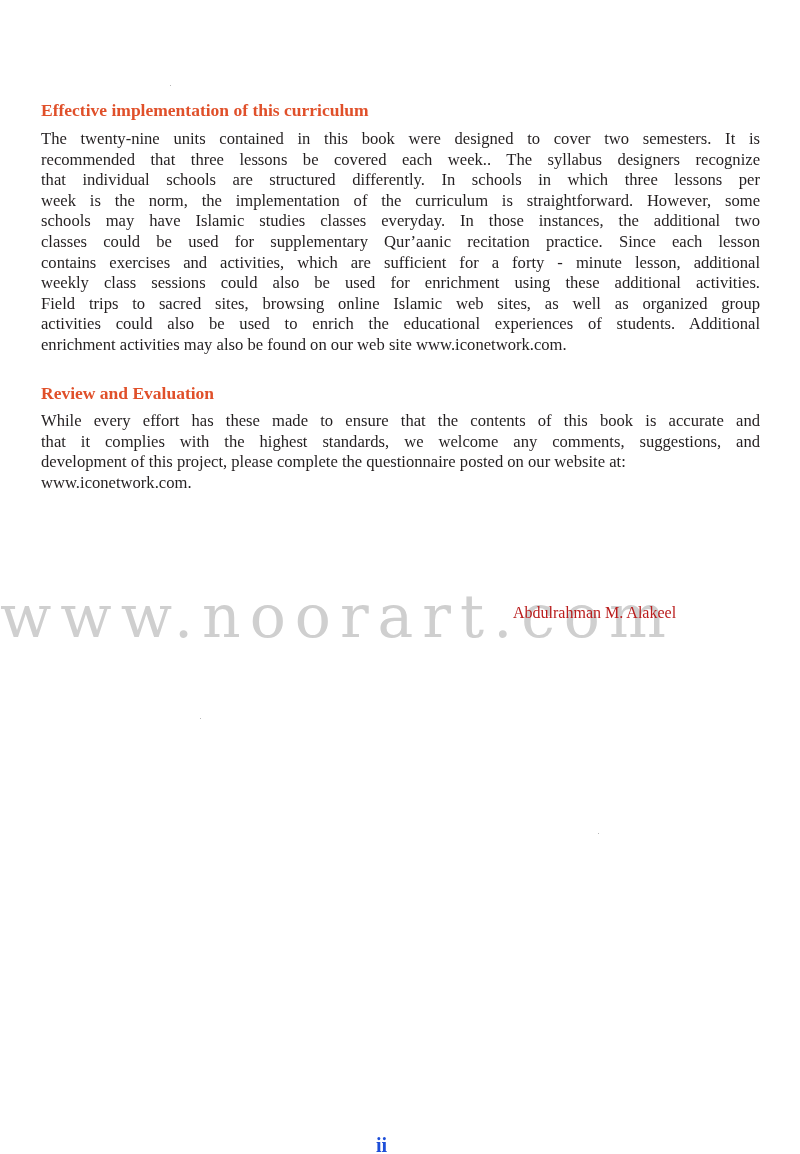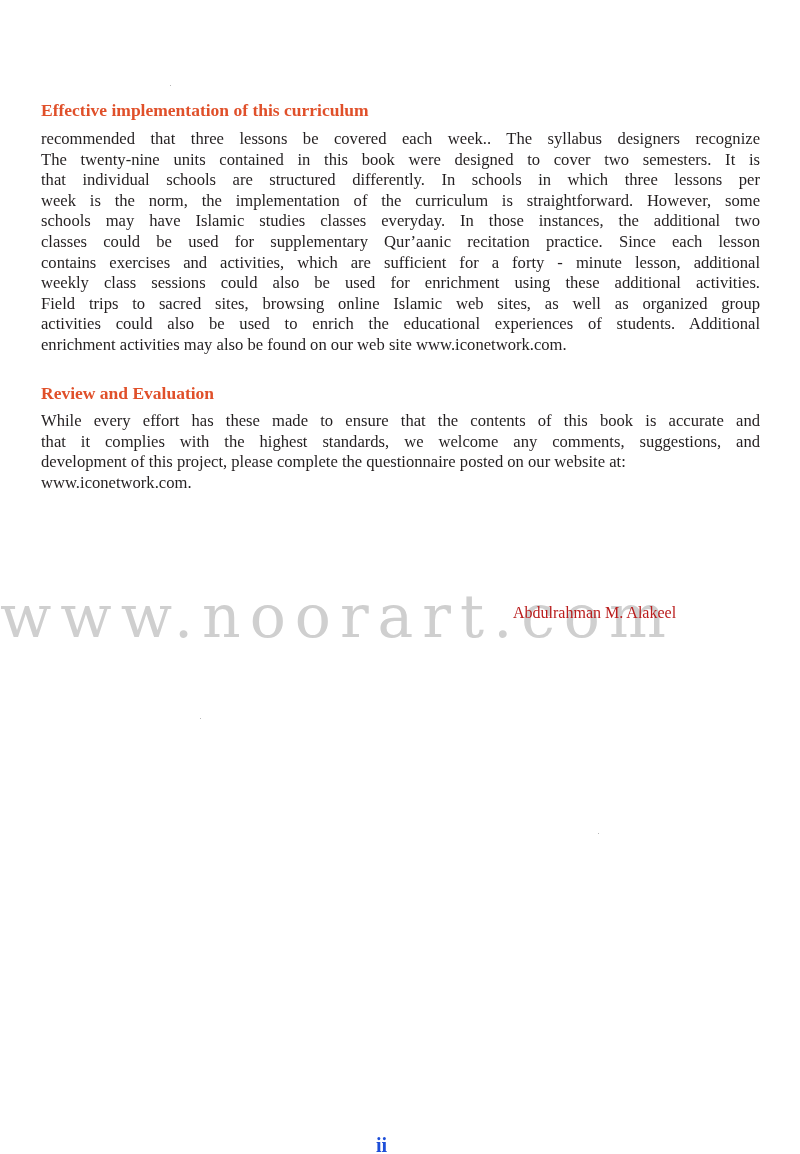--- a/index.html
+++ b/index.html
@@ -106,22 +106,22 @@
     }
   </style>
 </head>
 <body>
 
 <div class="page">
 
   <h2 class="heading" style="top:62px;">Effective implementation of this curriculum</h2>
 
   <div class="para" style="top:91px;">
+    <span class="line">The twenty-nine units contained in this book were designed to cover two semesters. It is</span>
     <span class="line">recommended that three lessons be covered each week.. The syllabus designers recognize</span>
-    <span class="line">The twenty-nine units contained in this book were designed to cover two semesters. It is</span>
     <span class="line">that individual schools are structured differently. In schools in which three lessons per</span>
     <span class="line">week is the norm, the implementation of the curriculum is straightforward. However, some</span>
     <span class="line">schools may have Islamic studies classes everyday. In those instances, the additional two</span>
     <span class="line">classes could be used for supplementary Qur’aanic recitation practice. Since each lesson</span>
     <span class="line">contains exercises and activities, which are sufficient for a forty - minute lesson, additional</span>
     <span class="line">weekly class sessions could also be used for enrichment using these additional activities.</span>
     <span class="line">Field trips to sacred sites, browsing online Islamic web sites, as well as organized group</span>
     <span class="line">activities could also be used to enrich the educational experiences of students. Additional</span>
     <span class="line last">enrichment activities may also be found on our web site www.iconetwork.com.</span>
   </div>

